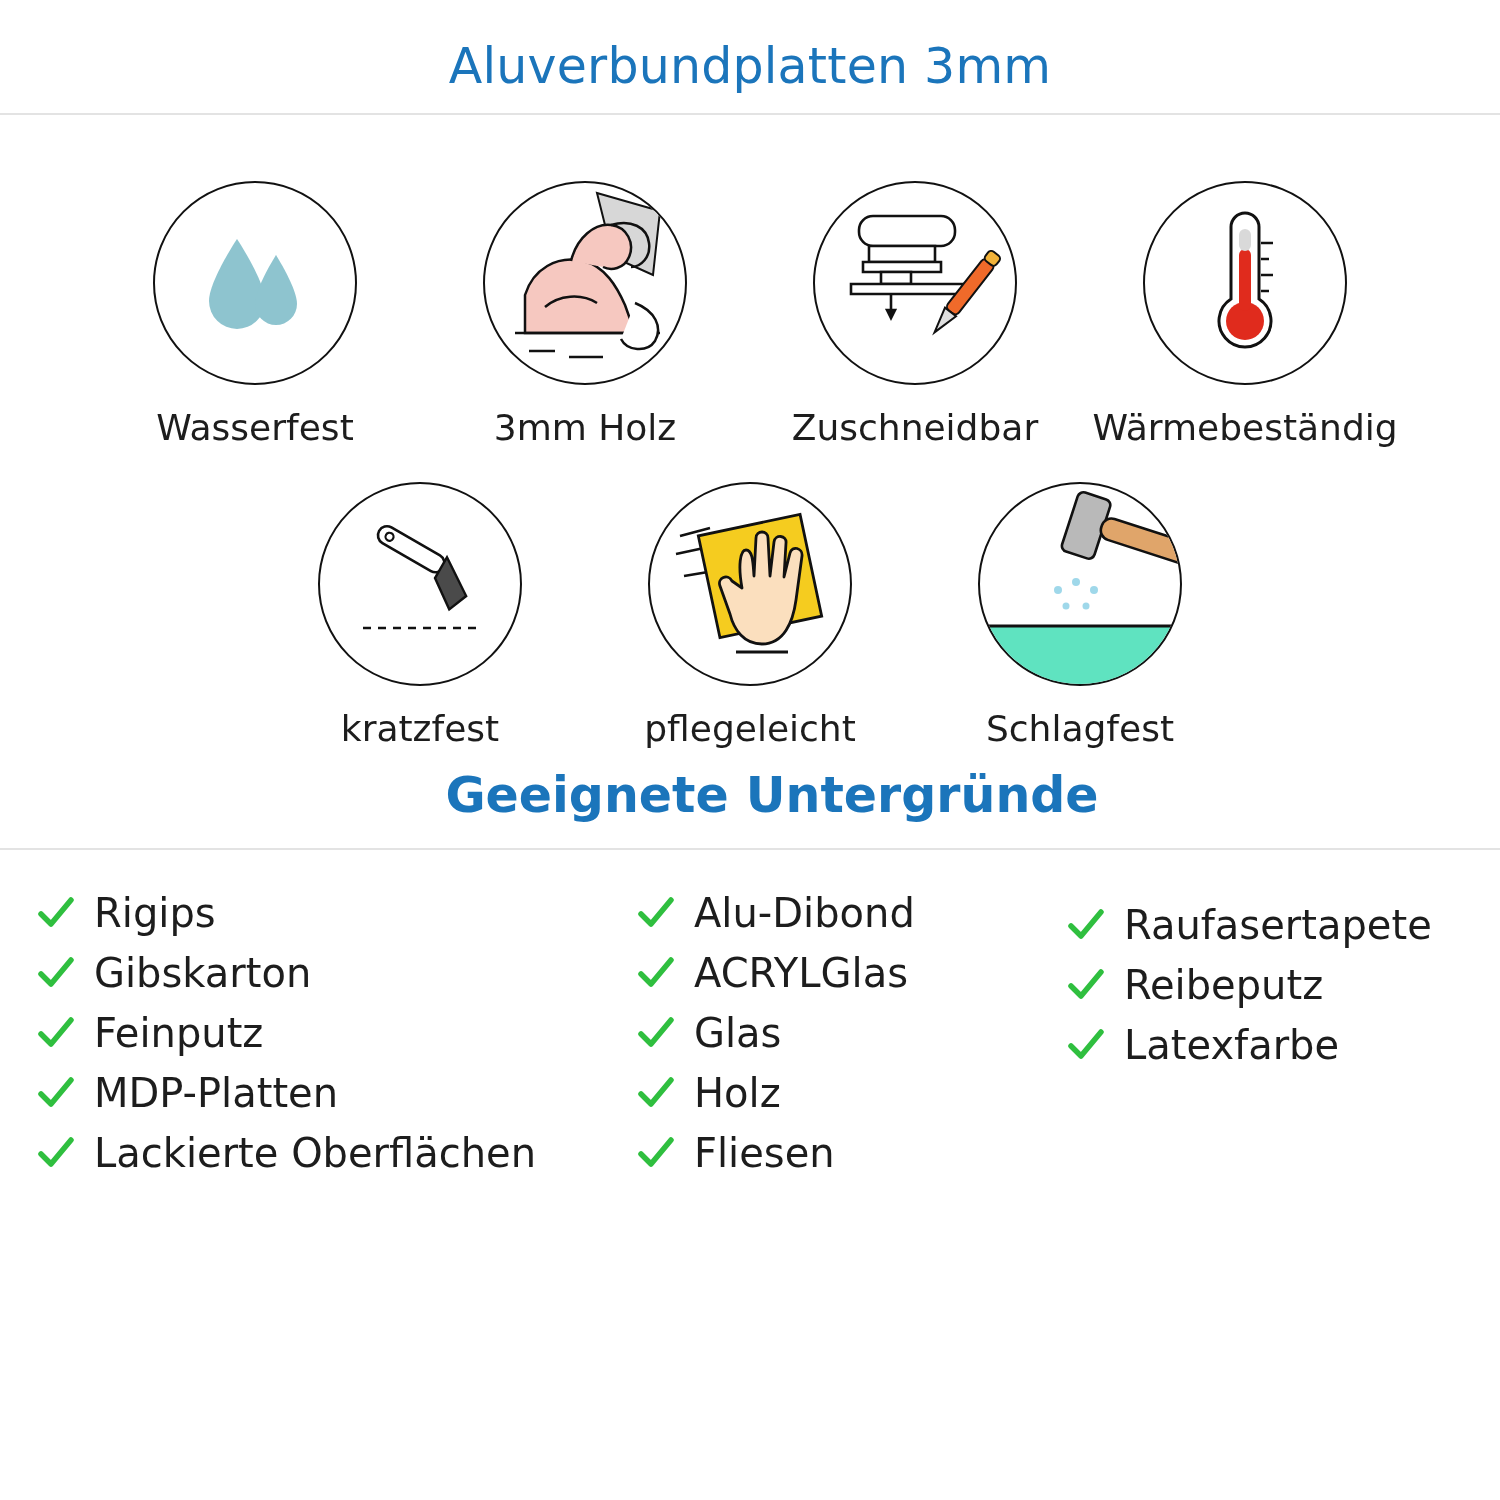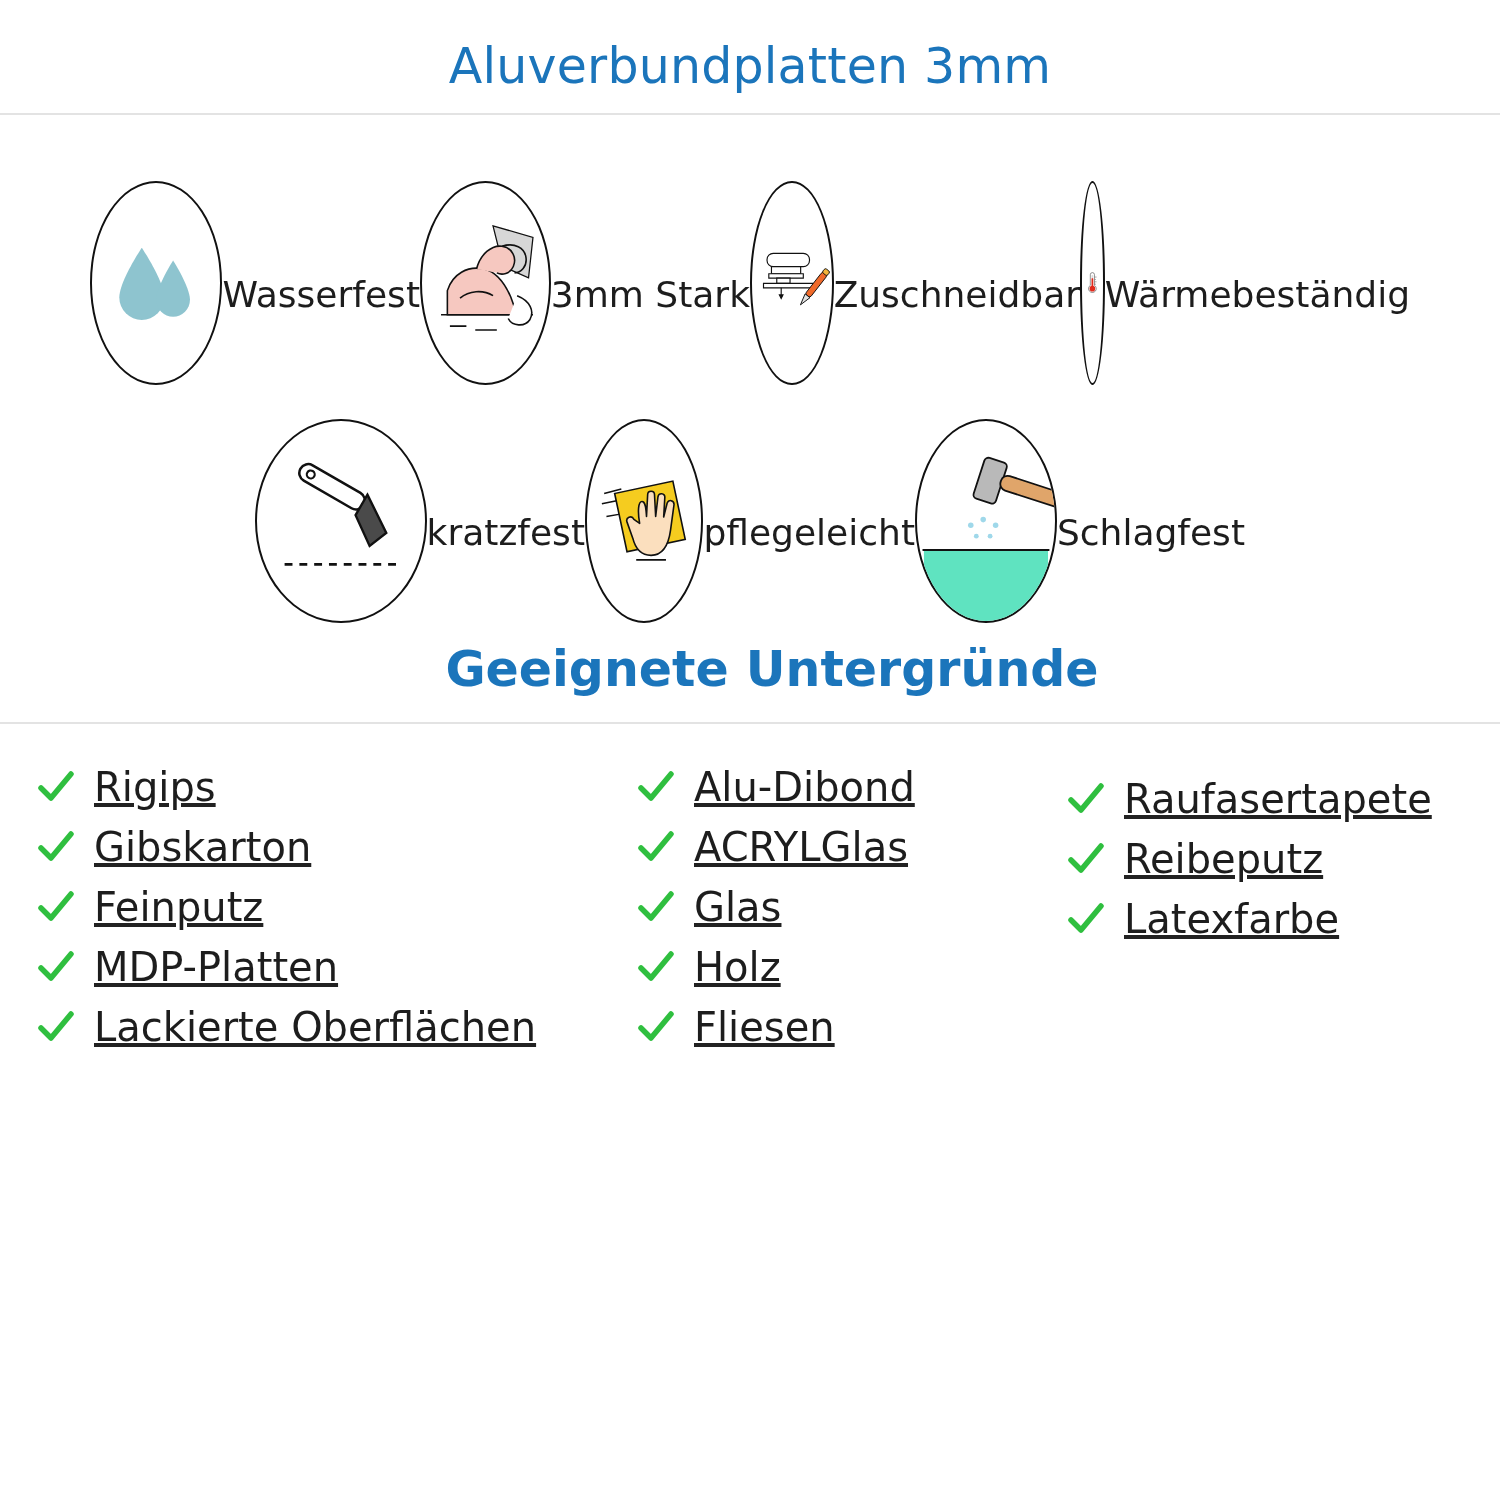--- a/index.html
+++ b/index.html
@@ -53,21 +53,21 @@
     justify-content: center;
     align-items: flex-start;
     gap: 0px;
   }
   .row1 { margin-top: 66px; }
   .row2 { margin-top: 34px; }
 
   .feature {
     width: 330px;
     display: flex;
-    flex-direction: row;
+    flex-direction: column;
     align-items: center;
   }
 
   .circle {
     width: 200px;
     height: 200px;
     border-radius: 50%;
     border: 2.5px solid #111111;
     background: #ffffff;
     overflow: hidden;
@@ -90,21 +90,20 @@
   .sub-rule {
     height: 2px;
     background: #e3e3e3;
     width: 100%;
     margin-top: 4px;
   }
   .substrates {
     display: flex;
     justify-content: flex-end;
     padding: 36px 4px 0 0;
-    text-decoration: underline;
   }
   .sub-col {
     display: flex;
     flex-direction: column;
     gap: 6px;
   }
   .sub-col.c1 { width: 600px; padding-left: 36px; }
   .sub-col.c2 { width: 430px; }
   .sub-col.c3 { width: 430px; margin-top: 12px; }
 
@@ -162,21 +161,21 @@
             <path d="M40 112 C48 86 72 72 98 78 C120 83 132 104 140 122 L150 150 L40 150 Z" fill="#f6c8c0" stroke="#111" stroke-width="2.5"></path>
             <path d="M86 78 C92 54 110 40 126 42 C142 44 150 60 144 74 C139 86 126 88 118 84" fill="#f6c8c0" stroke="#111" stroke-width="2.5"></path>
             <path d="M126 42 C146 36 162 44 164 60 C166 74 156 84 146 84" fill="none" stroke="#111" stroke-width="2.5"></path>
             <path d="M60 124 C74 112 96 110 112 120" fill="none" stroke="#111" stroke-width="2.5"></path>
             <path d="M30 150 L175 150" stroke="#111" stroke-width="2.5"></path>
             <path d="M150 120 C170 128 178 144 170 158 C162 170 142 168 136 156" fill="#fff" stroke="#111" stroke-width="2.5"></path>
             <path d="M44 168 L70 168 M84 174 L118 174" stroke="#111" stroke-width="2.5"></path>
           </g>
         </svg>
       </div>
-      <div class="feature-label">3mm Stark</div>
+      <div class="feature-label">3mm Holz</div>
     </div>
 
     <div class="feature">
       <div class="circle">
         <svg width="180" height="170" viewBox="0 0 180 170">
           <g stroke="#111" stroke-width="2.6" fill="#fff">
             <rect x="34" y="18" width="96" height="30" rx="14"></rect>
             <path d="M44 48 h66 v16 h-66 z"></path>
             <path d="M38 64 h78 v10 h-78 z"></path>
             <path d="M56 74 h30 v12 h-30 z"></path>

